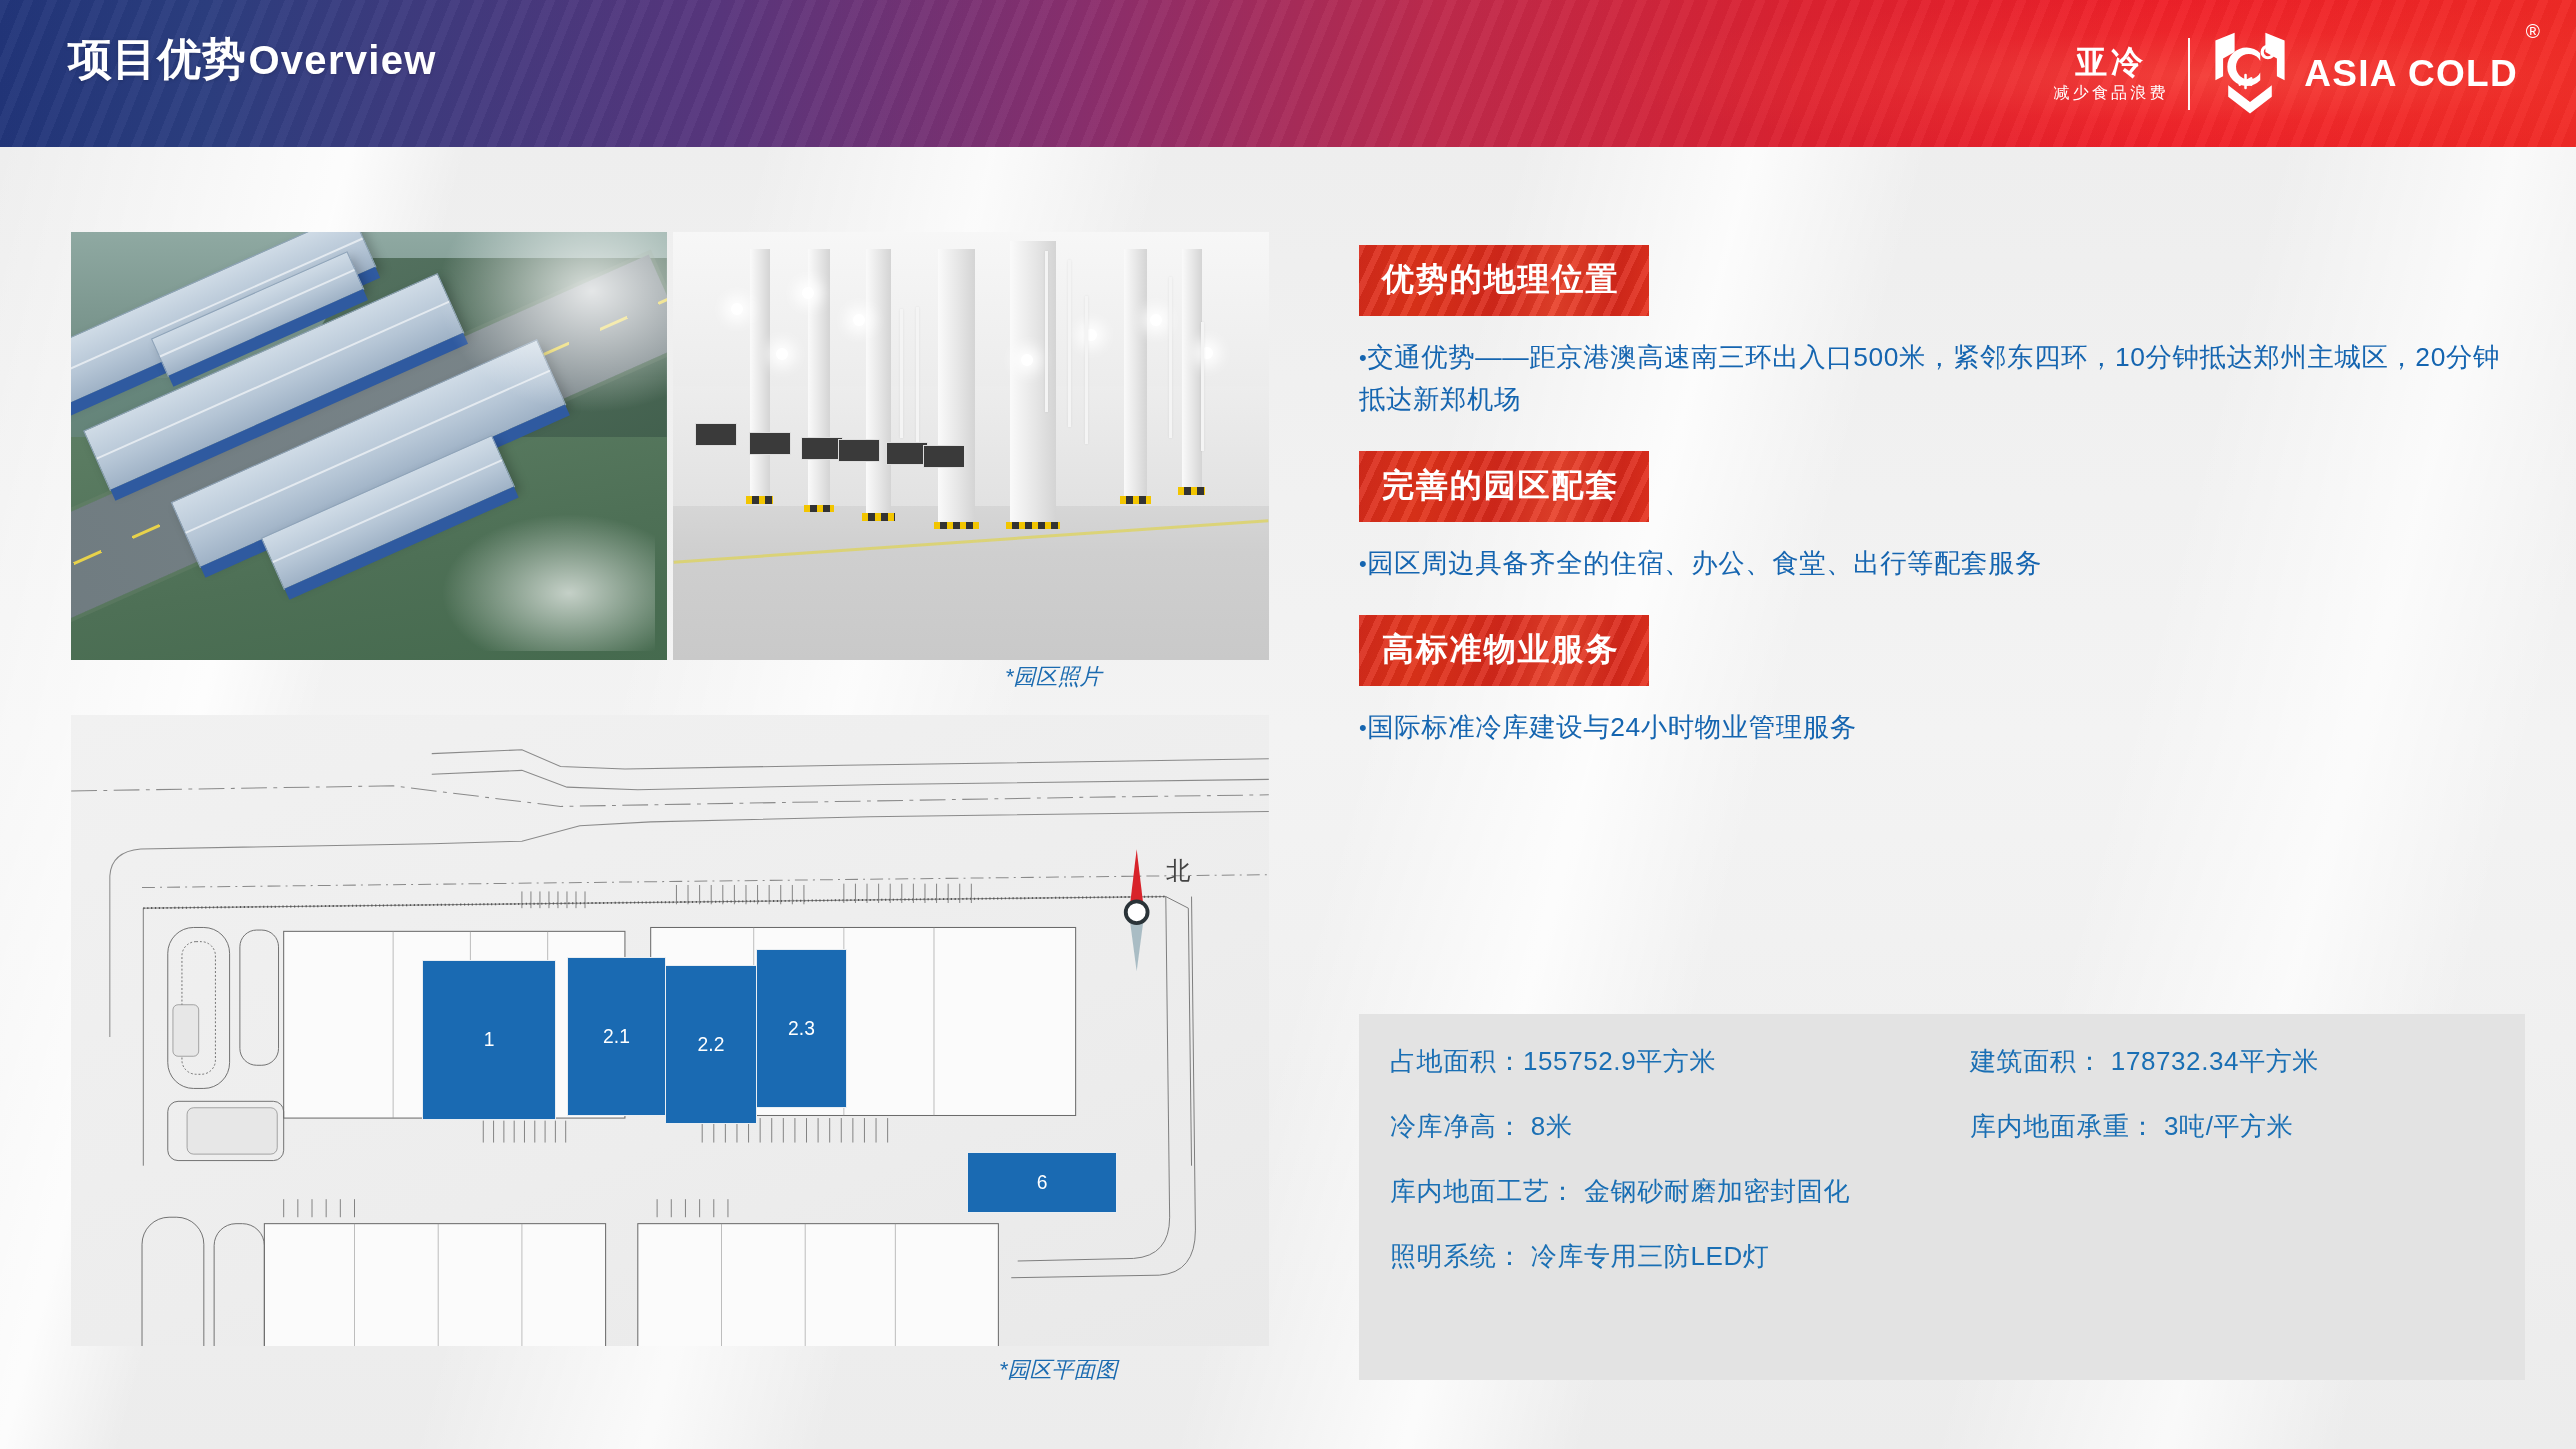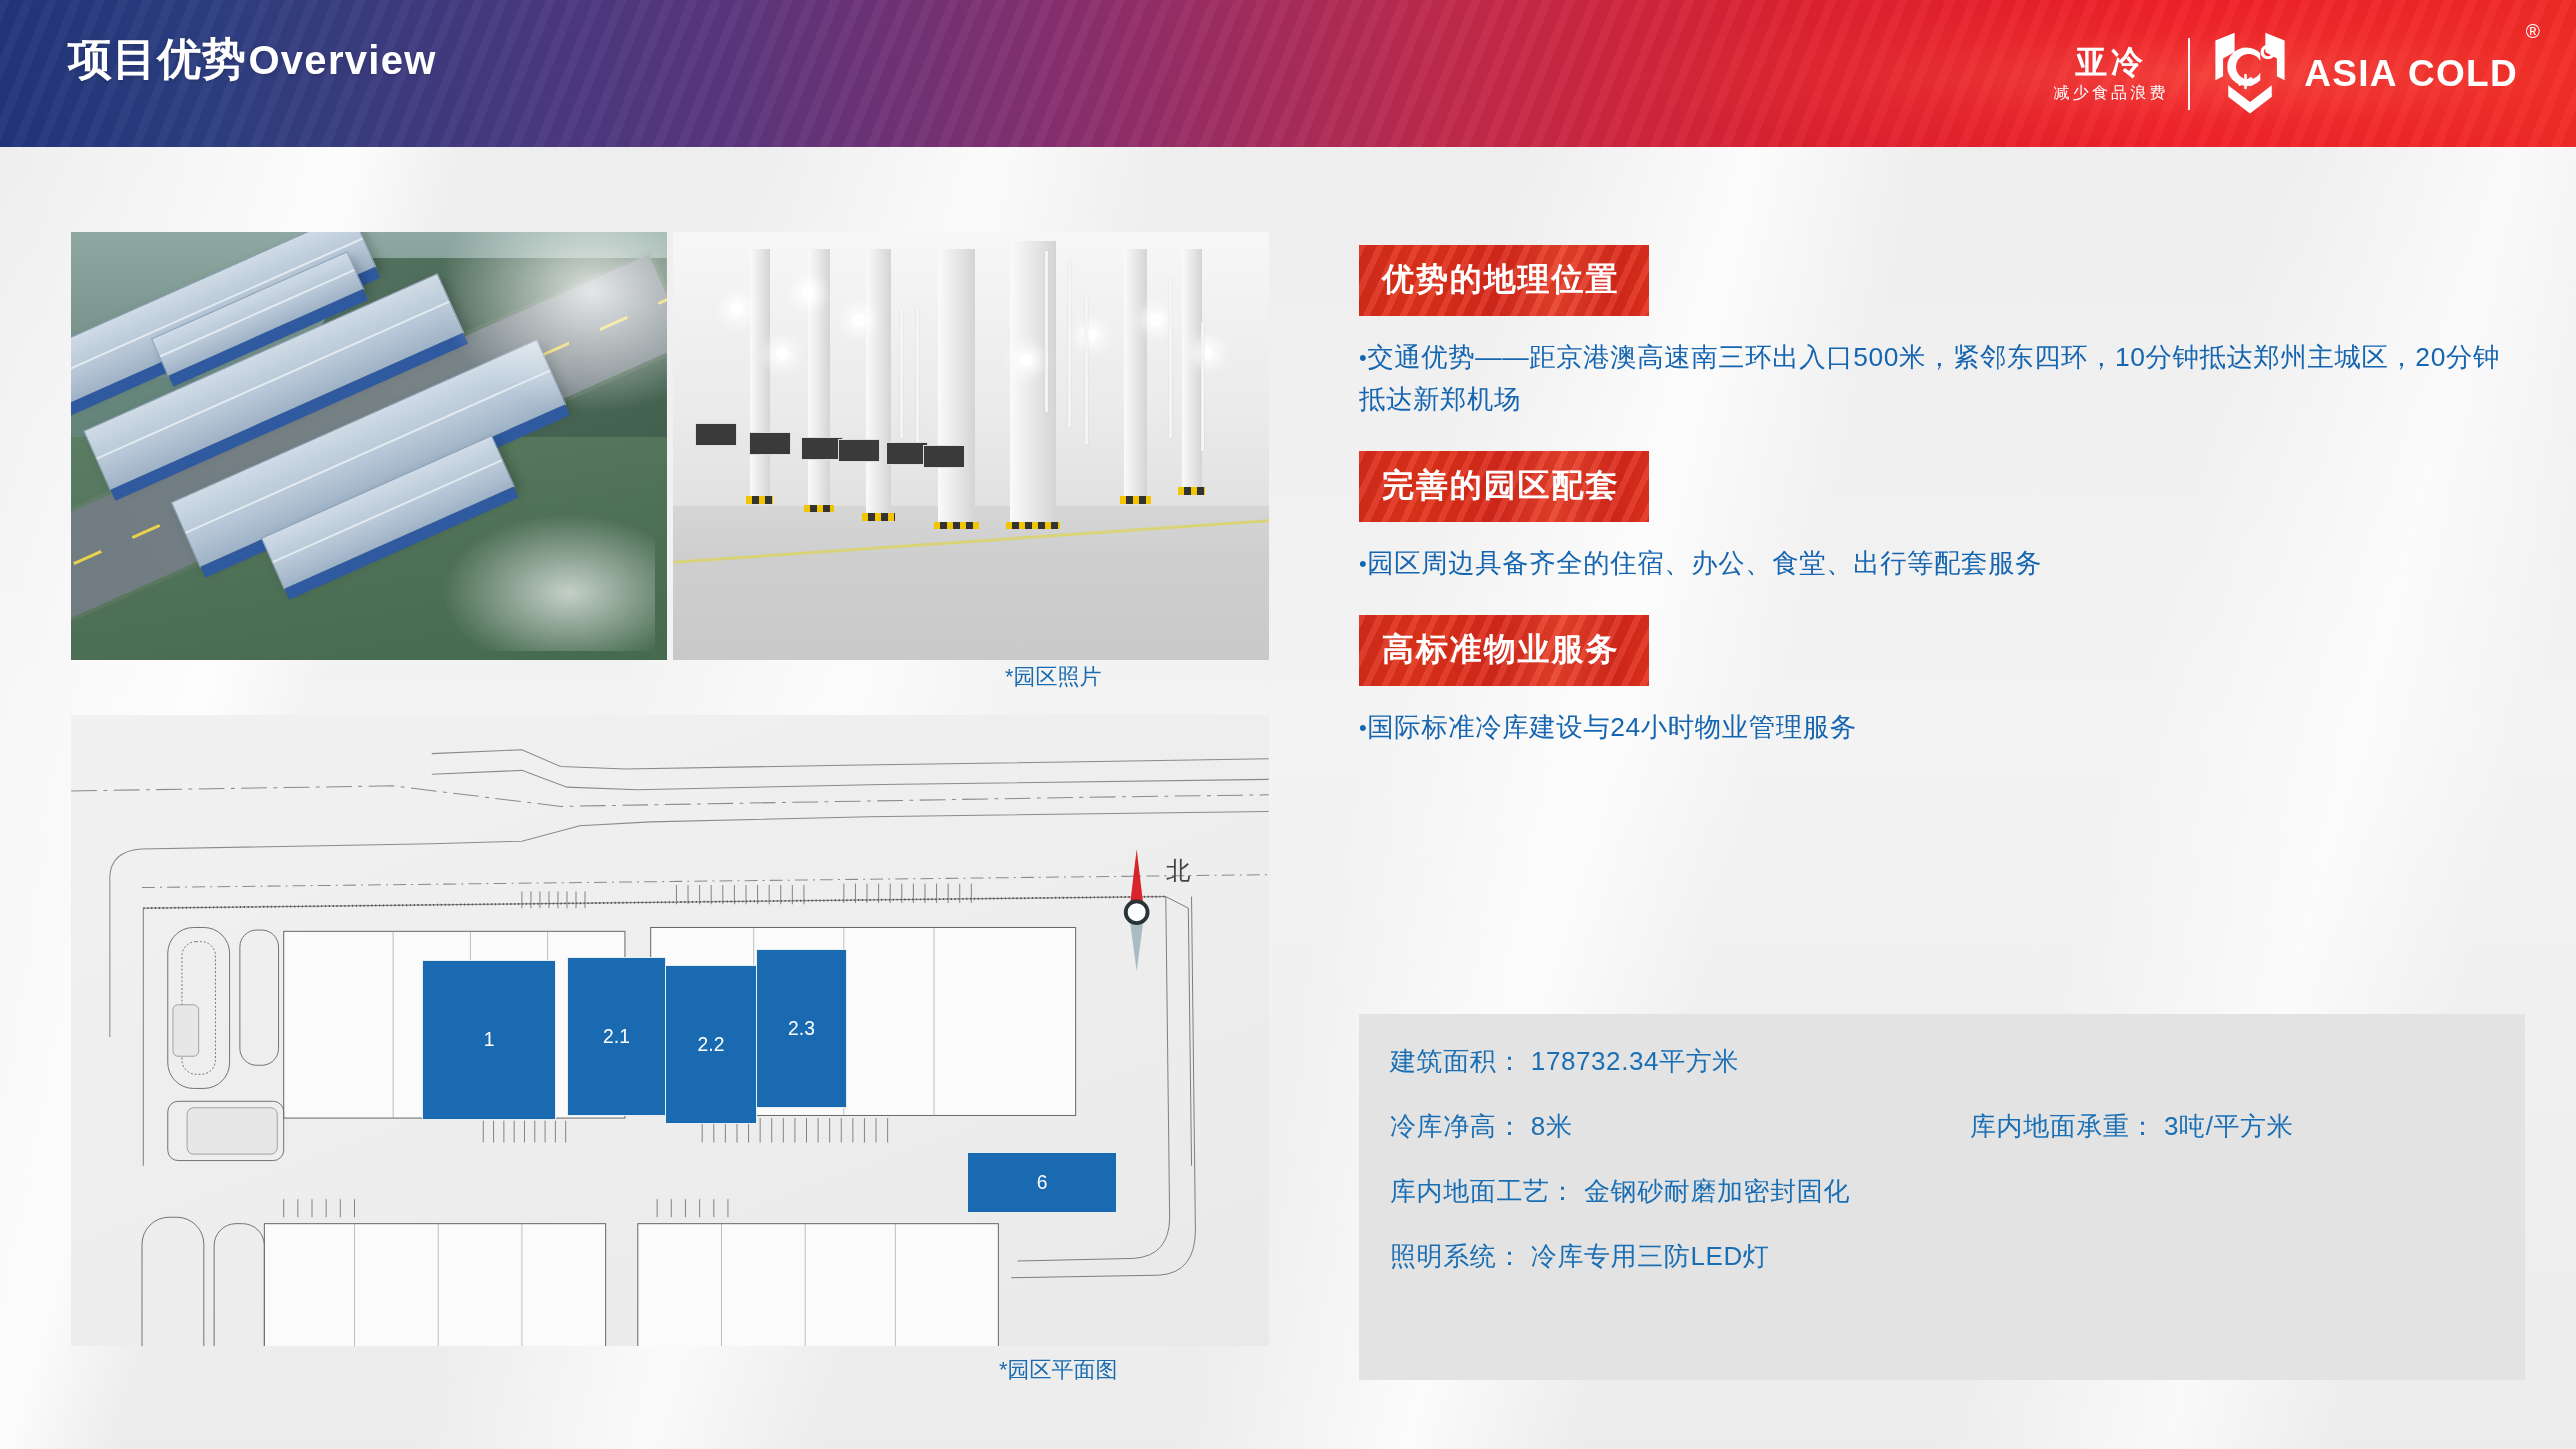--- a/index.html
+++ b/index.html
@@ -61,21 +61,21 @@
   .photo{flex:1;position:relative;overflow:hidden;background:#ccc;}
   .photo-aerial{
     background:
       radial-gradient(circle at 86% 14%, rgba(255,255,255,.55) 0%, rgba(255,255,255,0) 30%),
       linear-gradient(160deg,#7e9a93 0%,#6d8c84 18%,#5f7f72 40%,#58786b 62%,#4e6f63 100%);
   }
   .photo-interior{
     background:
       radial-gradient(circle at 50% 18%, #fbfbfb 0%, #eeeeee 38%, #dcdcdc 70%, #cfcfcf 100%);
   }
-  .cap{position:absolute;font-size:22px;color:#1b6bb0;font-weight:500;z-index:2;}
+  .cap{position:absolute;font-size:22px;color:#1b6bb0;font-weight:500;z-index:2;font-style:italic;}
   .cap-photo{left:1005px;top:662px;}
   .cap-plan{left:999px;top:1355px;}
   
   .ae-sky{position:absolute;left:0;top:0;width:100%;height:34%;background:linear-gradient(180deg,#8fa9a2 0%,#7d9890 55%,#6f8c82 100%);}
   .ae-forest{position:absolute;right:0;top:6%;width:62%;height:54%;
     background:linear-gradient(150deg,#516f5c 0%,#476552 40%,#3e5c49 100%);
     clip-path:polygon(18% 0,100% 0,100% 92%,58% 100%,0 46%);opacity:.92;}
   .ae-field{position:absolute;left:0;bottom:0;width:100%;height:52%;
     background:linear-gradient(170deg,#5c7d63 0%,#4e7056 55%,#456a4e 100%);}
   .ae-road{position:absolute;left:-6%;bottom:6%;width:120%;height:97px;
@@ -411,20 +411,21 @@
       <span class="lab">高标准物业服务</span>
     </div>
     <div class="bullets">
       <div class="bullet"><span class="dot">•</span><span>国际标准冷库建设与24小时物业管理服务</span></div>
     </div>
   </div>
 </div>
 
 <div class="specs">
   <div class="specrow r">
+    <div class="speccell c1">占地面积：155752.9平方米</div>
     <div class="speccell c2">建筑面积： 178732.34平方米</div>
   </div>
   <div class="specrow r">
     <div class="speccell c1">冷库净高： 8米</div>
     <div class="speccell c2">库内地面承重： 3吨/平方米</div>
   </div>
   <div class="specrow r">
     <div class="speccell c1" style="width:auto;">库内地面工艺： 金钢砂耐磨加密封固化</div>
   </div>
   <div class="specrow r">

